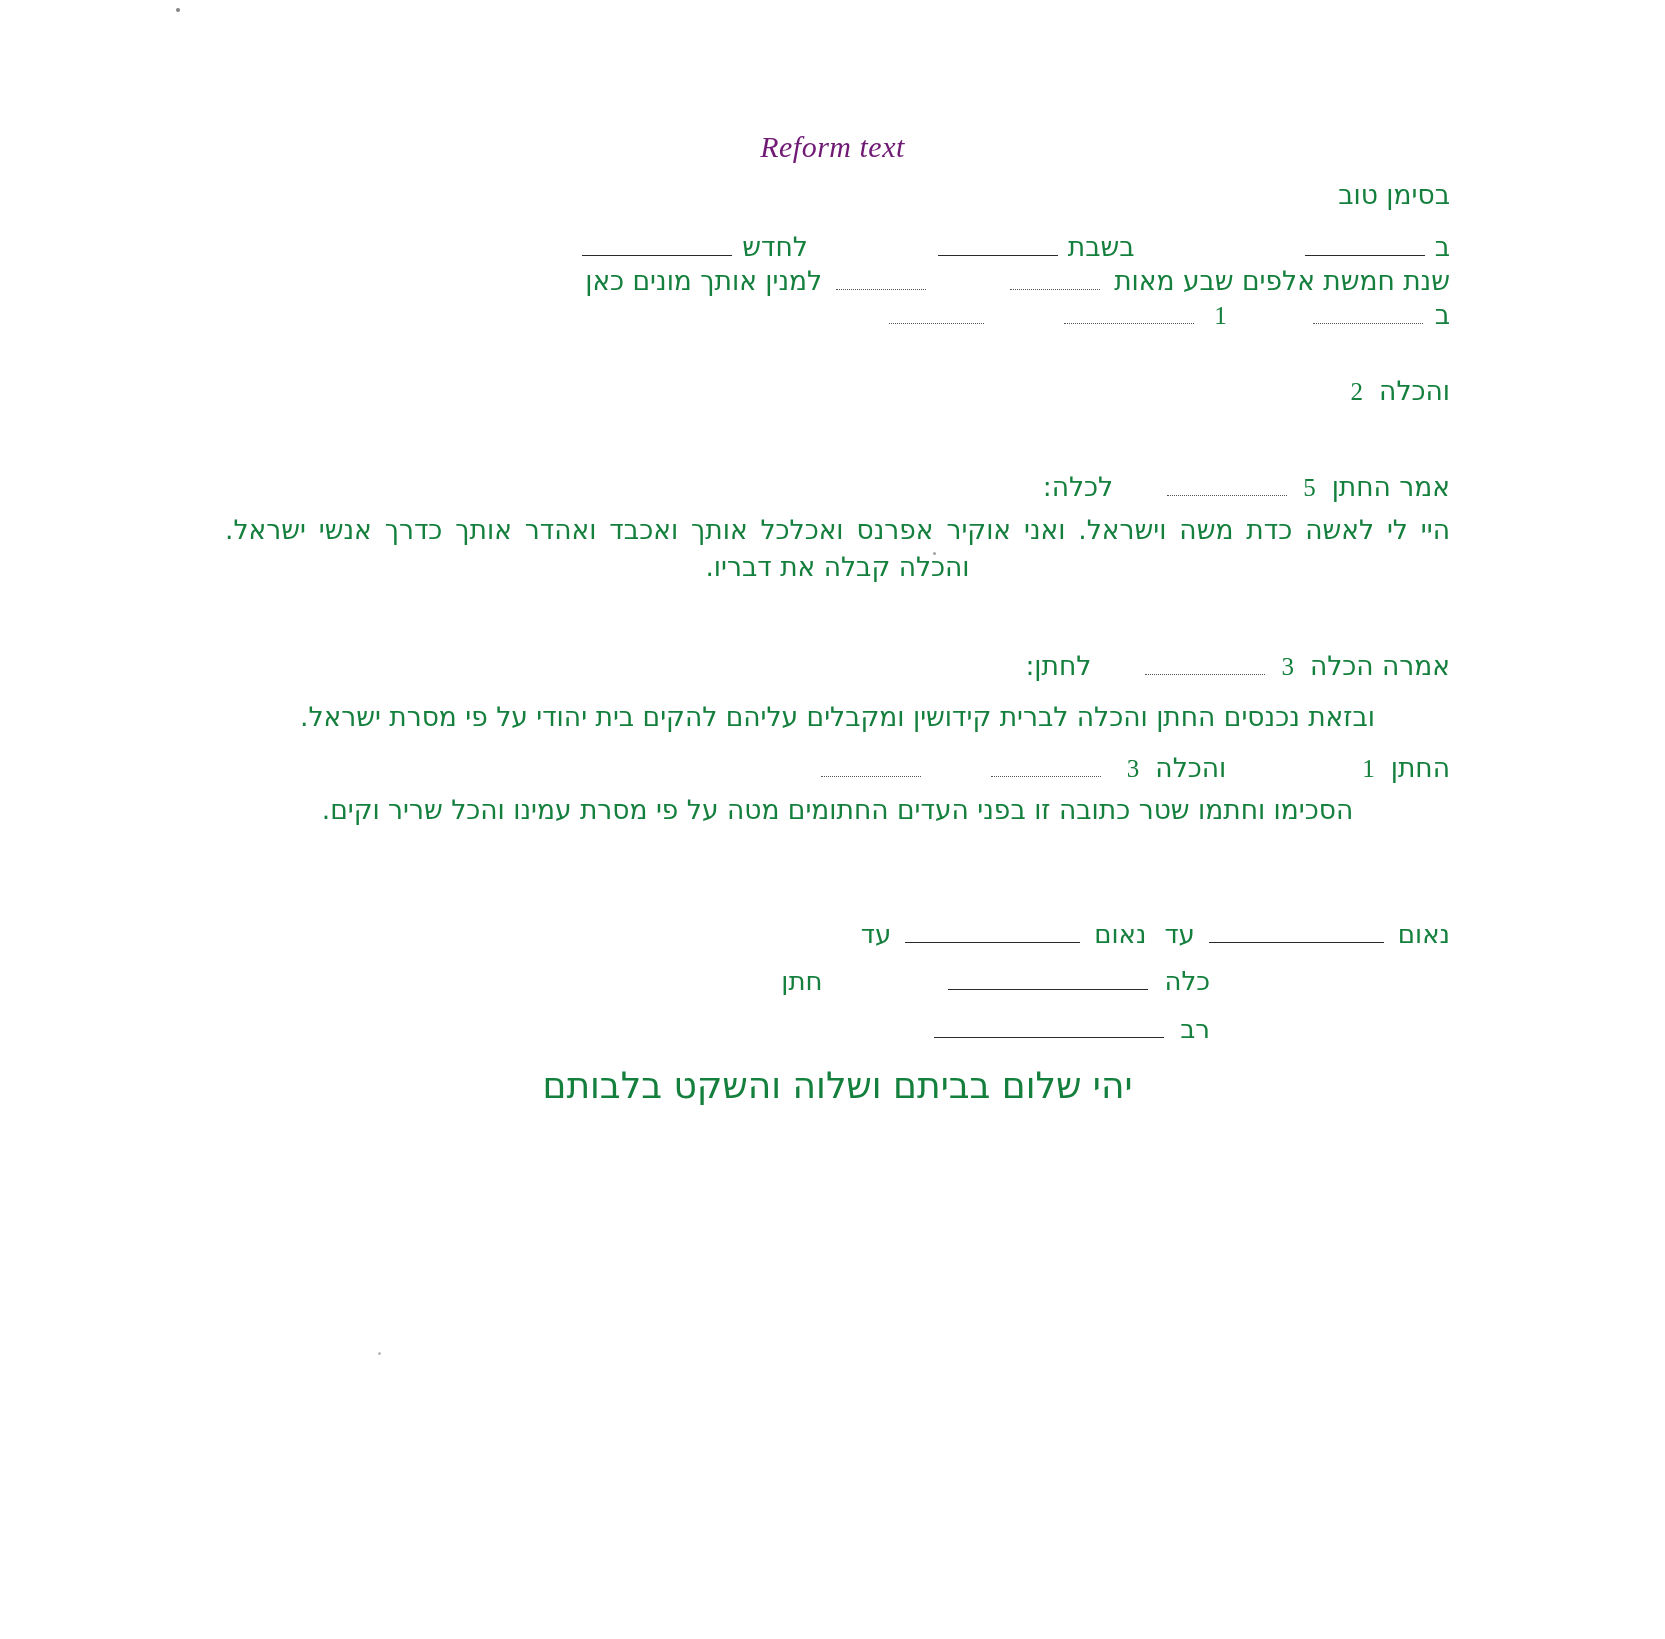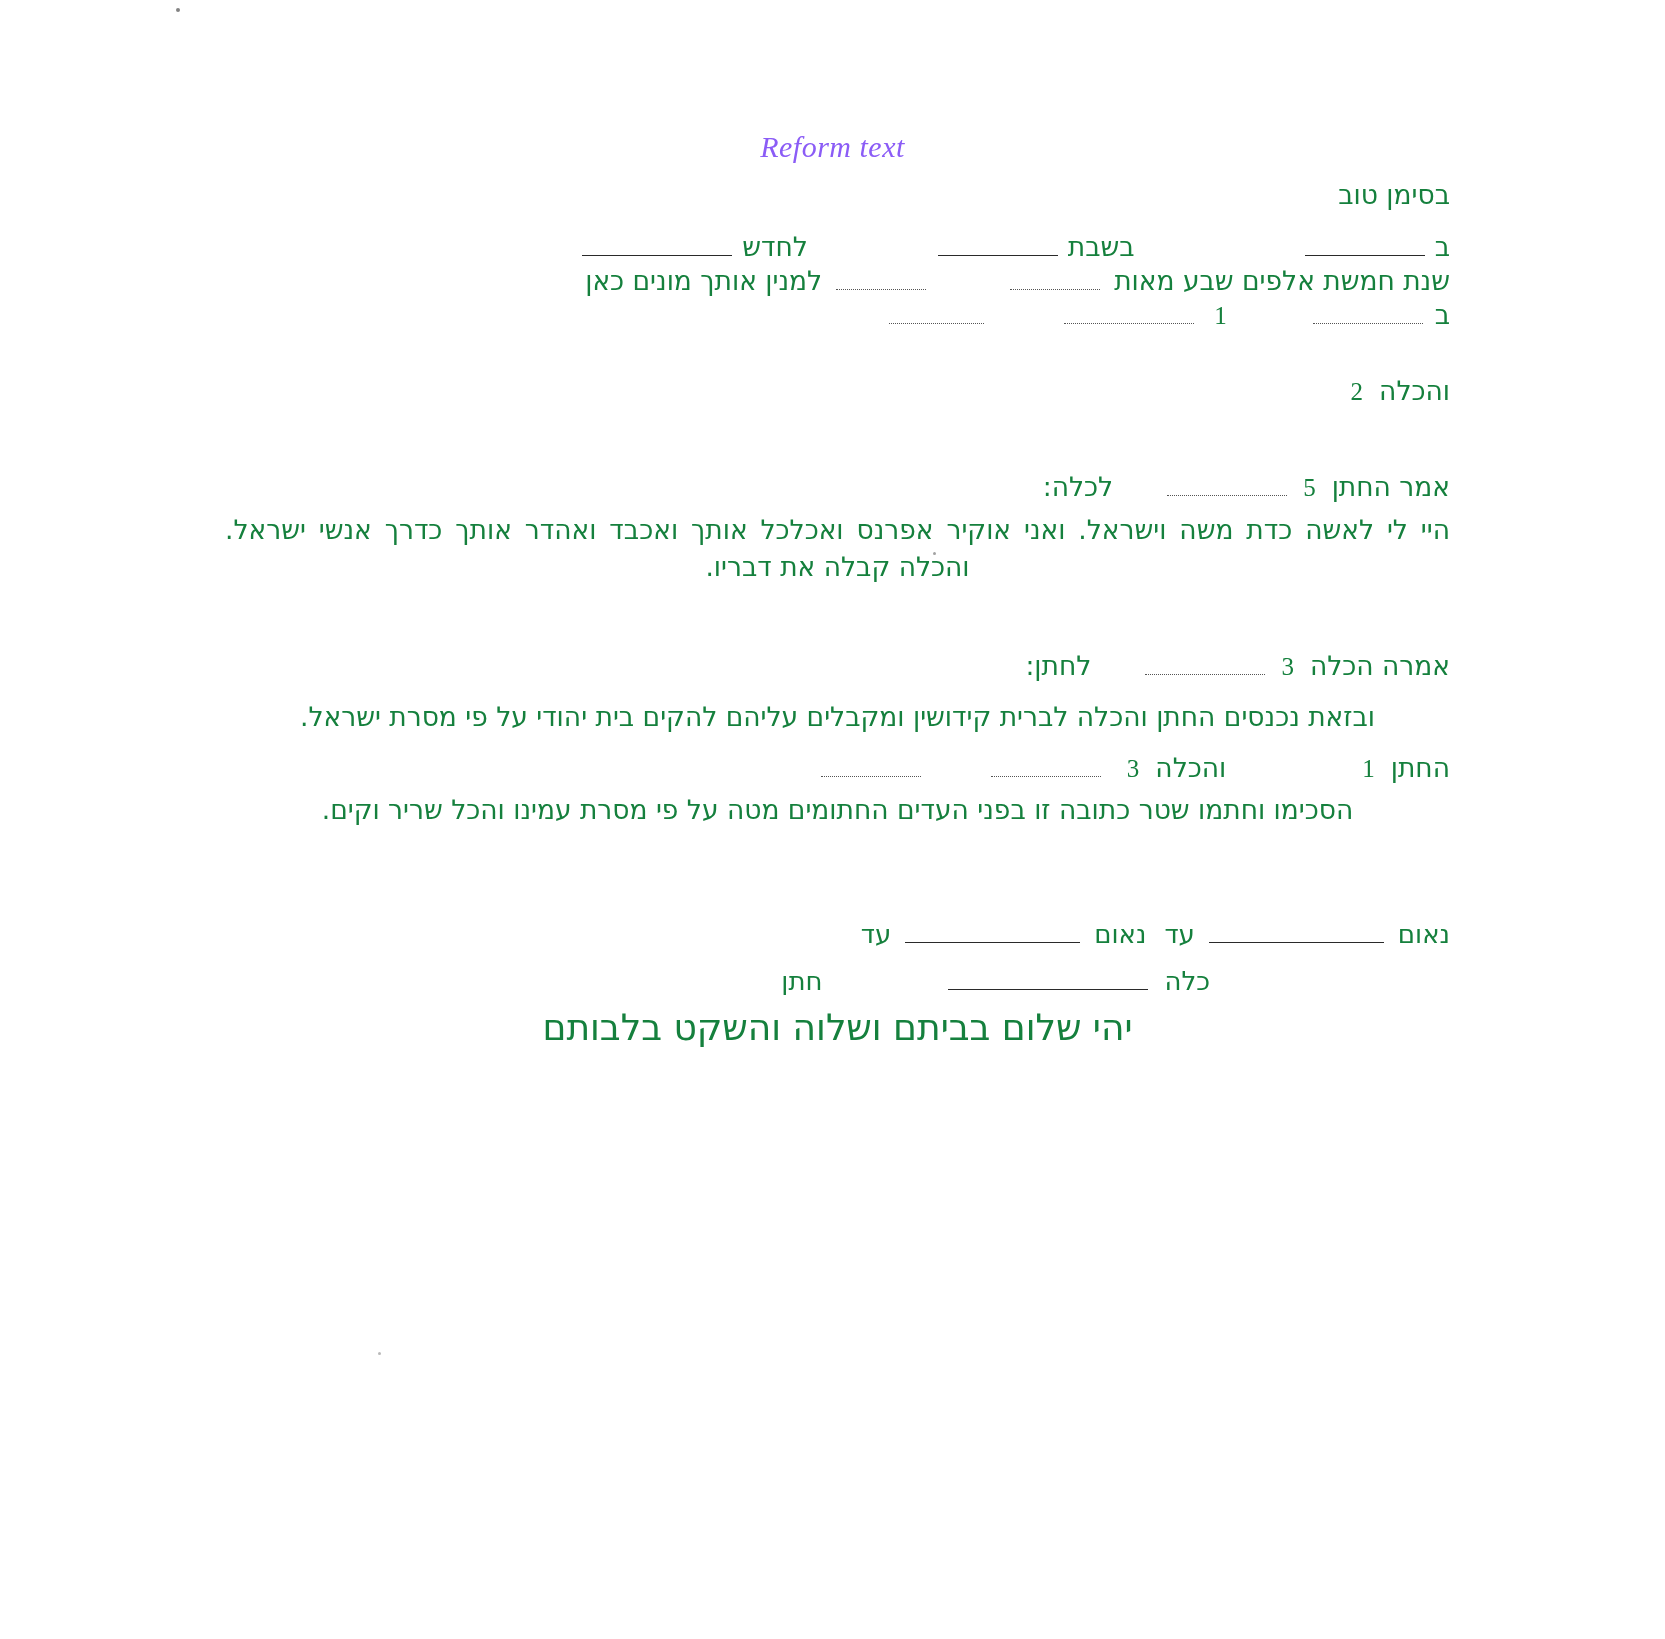--- a/index.html
+++ b/index.html
@@ -51,21 +51,21 @@
   .title {
     position: absolute;
     top: 130px;
     left: 0;
     width: 1665px;
     text-align: center;
     font-family: "Liberation Serif", serif;
     font-style: italic;
     font-size: 30px;
     letter-spacing: .5px;
-    color: #8b5cf6;
+    color: #701a75;
   }
 
   .body {
     position: absolute;
     top: 182px;
     right: 215px;
     width: 1225px;
     direction: rtl;
     font-size: 26.5px;
     line-height: 1.0;
@@ -233,17 +233,22 @@
     </div>
 
     <div class="row line" style="margin-bottom:16px;">
       <span class="sp" style="width:240px;"></span>
       <span class="sig-label">כלה</span>
       <span class="blank" style="width:200px; margin:0 16px;"></span>
       <span class="sp" style="width:110px;"></span>
       <span class="sig-label">חתן</span>
     </div>
 
+    <div class="row line" style="margin-bottom:26px;">
+      <span class="sp" style="width:240px;"></span>
+      <span class="sig-label">רב</span>
+      <span class="blank" style="width:230px; margin:0 16px;"></span>
+    </div>
 
     <div class="footer-line">יהי שלום בביתם ושלוה והשקט בלבותם</div>
 
   </div>
 </div>
 
 </body></html>

